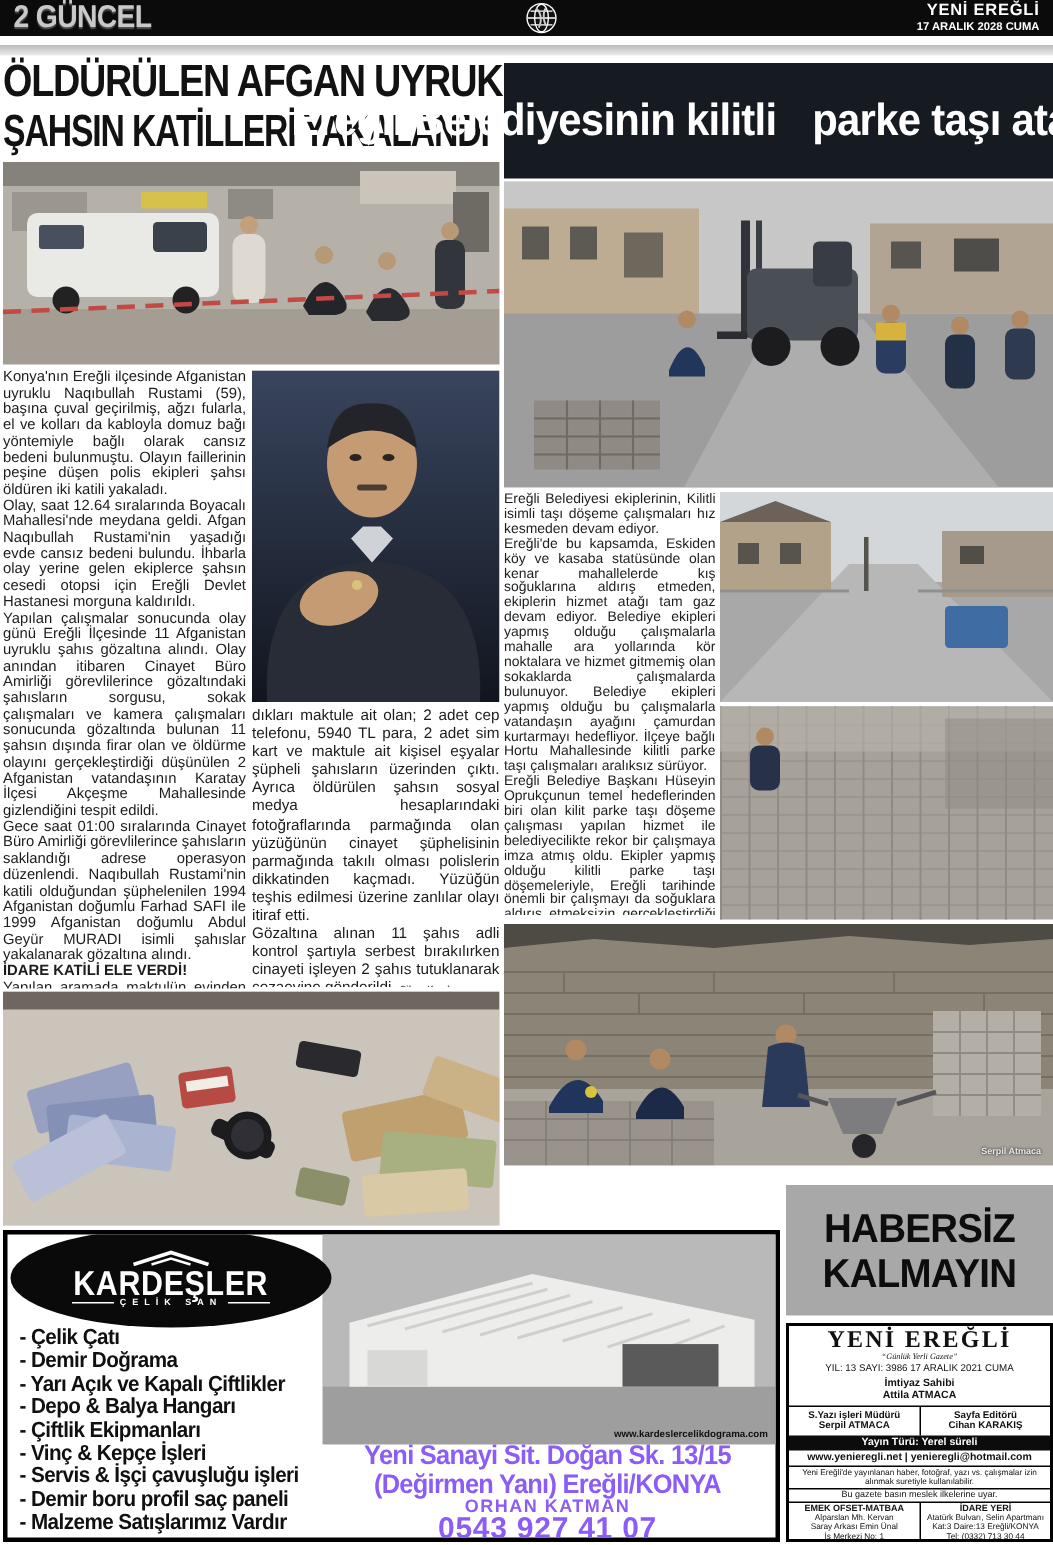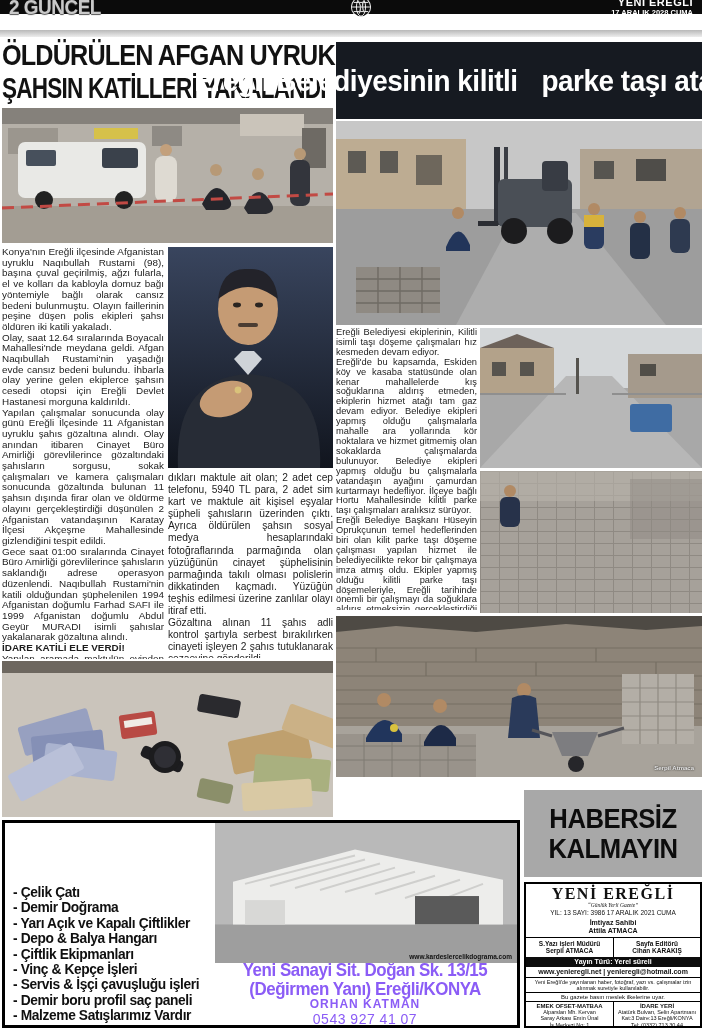--- a/index.html
+++ b/index.html
@@ -2,21 +2,21 @@
 <html lang="tr"><head>
 <meta charset="utf-8">
 <style>
   *{margin:0;padding:0;box-sizing:border-box}
   html,body{background:#9a9a9a}
   body{font-family:"Liberation Sans",sans-serif}
   .page{position:relative;width:702px;height:1030px;margin:0 auto;background:#fff;overflow:hidden}
   .abs{position:absolute}
 
   
-  .topbar{left:0;top:0;width:702px;height:14px;background:#0b0b0b;display:flex;align-items:center;justify-content:space-between;padding:0 9px}
+  .topbar{left:0;top:0;width:702px;height:24px;background:#0b0b0b;display:flex;align-items:center;justify-content:space-between;padding:0 9px}
   .section-label{font-size:21px;font-weight:900;letter-spacing:-.5px;color:#c9c9c9;text-shadow:0 1px 1px #555;transform:scaleX(.9);transform-origin:left center;white-space:nowrap}
   .globe{width:22px;height:22px;display:block}
   .masttop{text-align:right;color:#fff;line-height:1.05}
   .masttop .l1{font-size:11px;font-weight:bold;letter-spacing:.5px}
   .masttop .l2{font-size:7.5px;font-weight:bold}
   .topstrip{left:0;top:30px;width:702px;height:7px;background:linear-gradient(#b9b9b9,#ededed)}
 
   
   .lhead{left:2px;top:38px;width:332px;color:#121212;font-weight:900;white-space:nowrap}
   .lhead .hl{font-size:30px;line-height:33px;letter-spacing:-1px;display:block;transform-origin:left center}
@@ -46,21 +46,21 @@
   .adlogo .roof{width:54px;height:11px;display:block}
   .adlogo .t{color:#fff;font-size:23px;font-weight:900;letter-spacing:.5px;line-height:22px;transform:scaleX(.88);white-space:nowrap}
   .adlogo .s{color:#fff;font-size:6px;font-weight:bold;letter-spacing:4px;display:flex;align-items:center;gap:4px}
   .adlogo .s::before,.adlogo .s::after{content:"";display:block;width:28px;height:1px;background:#fff}
   .adlist{position:absolute;left:8px;top:62px;width:300px;list-style:none;z-index:2}
   .adlist li{font-size:14.5px;line-height:15.4px;font-weight:900;color:#101010;letter-spacing:-.4px;white-space:nowrap;transform:scaleX(.95);transform-origin:left center}
   .adweb{position:absolute;right:5px;top:130px;font-size:6.5px;font-weight:bold;color:#111;z-index:2}
   .adaddr{position:absolute;left:208px;top:138px;width:304px;text-align:center;color:#8b5cf6;z-index:2}
   .adaddr .a1{font-size:18px;line-height:18.5px;font-weight:900;letter-spacing:-.5px;white-space:nowrap;transform:scaleX(.94)}
   .adaddr .nm{font-size:12px;line-height:13px;font-weight:bold;letter-spacing:1px}
-  .adaddr .ph{font-size:14px;line-height:17px;font-weight:400;letter-spacing:.5px}
+  .adaddr .ph{font-size:20px;line-height:17px;font-weight:700;letter-spacing:.5px}
 
   
   .promo{left:524px;top:790px;width:178px;height:87px;background:#a8a8a8;display:flex;flex-direction:column;align-items:center;justify-content:center;color:#0d0d0d}
   .promo div{font-size:27px;line-height:30px;font-weight:900;letter-spacing:-.5px;transform:scaleX(.95);white-space:nowrap}
   .mhead{left:524px;top:882px;width:178px;height:146px;border:2px solid #000;background:#fff;overflow:hidden;text-align:center;color:#111}
   .mhead .title{font-family:"Liberation Serif",serif;font-size:16px;line-height:16px;font-weight:900;letter-spacing:1.5px;padding-top:2px}
   .mhead .tag{font-family:"Liberation Serif",serif;font-size:5.5px;line-height:6.5px;font-style:italic}
   .mhead .issue{font-size:6.5px;line-height:8px}
   .mhead .own{font-size:7px;line-height:8px;font-weight:bold;padding:2px 0}
   .mrow{display:flex;border-top:1px solid #000}
@@ -124,21 +124,21 @@
       <path d="M200 96 q14 -30 28 -4 q4 8 -6 10 l-18 0 z" fill="#24252b"></path>
       <circle cx="256" cy="66" r="6" fill="#b79976"></circle>
       <path d="M242 100 q14 -30 28 -4 q4 8 -6 10 l-18 0 z" fill="#2a2b31"></path>
       <circle cx="298" cy="46" r="6" fill="#b79976"></circle>
       <rect x="288" y="52" width="20" height="46" rx="7" fill="#33353c"></rect>
       <path d="M0 100 L331 86" stroke="#c24a44" stroke-width="3" stroke-dasharray="12 7" fill="none"></path>
     </svg>
   </div>
 
   <div class="abs news" style="left:2px;top:247px;width:162px;height:412px">
-    <p>Konya'nın Ereğli ilçesinde Afganistan uyruklu Naqıbullah Rustami (98), başına çuval geçirilmiş, ağzı fularla, el ve kolları da kabloyla domuz bağı yöntemiyle bağlı olarak cansız bedeni bulunmuştu. Olayın faillerinin peşine düşen polis ekipleri şahsı öldüren iki katili yakaladı.</p>
+    <p>Konya'nın Ereğli ilçesinde Afganistan uyruklu Naqıbullah Rustami (59), başına çuval geçirilmiş, ağzı fularla, el ve kolları da kabloyla domuz bağı yöntemiyle bağlı olarak cansız bedeni bulunmuştu. Olayın faillerinin peşine düşen polis ekipleri şahsı öldüren iki katili yakaladı.</p>
     <p>Olay, saat 12.64 sıralarında Boyacalı Mahallesi'nde meydana geldi. Afgan Naqıbullah Rustami'nin yaşadığı evde cansız bedeni bulundu. İhbarla olay yerine gelen ekiplerce şahsın cesedi otopsi için Ereğli Devlet Hastanesi morguna kaldırıldı.</p>
     <p>Yapılan çalışmalar sonucunda olay günü Ereğli İlçesinde 11 Afganistan uyruklu şahıs gözaltına alındı. Olay anından itibaren Cinayet Büro Amirliği görevlilerince gözaltındaki şahısların sorgusu, sokak çalışmaları ve kamera çalışmaları sonucunda gözaltında bulunan 11 şahsın dışında firar olan ve öldürme olayını gerçekleştirdiği düşünülen 2 Afganistan vatandaşının Karatay İlçesi Akçeşme Mahallesinde gizlendiğini tespit edildi.</p>
     <p>Gece saat 01:00 sıralarında Cinayet Büro Amirliği görevlilerince şahısların saklandığı adrese operasyon düzenlendi. Naqıbullah Rustami'nin katili olduğundan şüphelenilen 1994 Afganistan doğumlu Farhad SAFI ile 1999 Afganistan doğumlu Abdul Geyür MURADI isimli şahıslar yakalanarak gözaltına alındı.</p>
     <p class="subhead">İDARE KATİLİ ELE VERDİ!</p>
     <p>Yapılan aramada maktulün evinden al-</p>
   </div>
 
   <div class="abs photo" style="left:168px;top:247px;width:165px;height:221px">
     <svg viewBox="0 0 165 221" preserveAspectRatio="none">
       <defs>
@@ -287,20 +287,30 @@
     <div class="adphoto photo">
       <svg viewBox="0 0 302 138" preserveAspectRatio="none">
         <rect width="302" height="138" fill="#b9b9b9"></rect>
         <rect y="100" width="302" height="38" fill="#9e9e9e"></rect>
         <polygon points="18,100 18,58 140,26 288,56 288,100" fill="#ededeb"></polygon>
         <path d="M30 60 L140 32 M55 62 L150 36 M80 64 L165 40 M105 66 L180 44 M130 68 L200 48 M160 70 L220 52 M190 74 L245 56 M220 78 L268 60" stroke="#cfcfcd" stroke-width="2" fill="none"></path>
         <rect x="200" y="72" width="64" height="28" fill="#5a5a5a"></rect>
         <rect x="30" y="76" width="40" height="24" fill="#d8d8d6"></rect>
       </svg>
     </div>
+    <div class="adlogo">
+      <span>
+        <svg class="roof" viewBox="0 0 54 11">
+          <path d="M2 10 L27 2 L52 10" stroke="#fff" stroke-width="2.4" fill="none"></path>
+          <path d="M14 10 L27 6 L40 10" stroke="#fff" stroke-width="1.6" fill="none"></path>
+        </svg>
+      </span>
+      <span class="t">KARDEŞLER</span>
+      <span class="s">ÇELİK SAN</span>
+    </div>
     <ul class="adlist">
       <li>- Çelik Çatı</li>
       <li>- Demir Doğrama</li>
       <li>- Yarı Açık ve Kapalı Çiftlikler</li>
       <li>- Depo &amp; Balya Hangarı</li>
       <li>- Çiftlik Ekipmanları</li>
       <li>- Vinç &amp; Kepçe İşleri</li>
       <li>- Servis &amp; İşçi çavuşluğu işleri</li>
       <li>- Demir boru profil saç paneli</li>
       <li>- Malzeme Satışlarımız Vardır</li>

